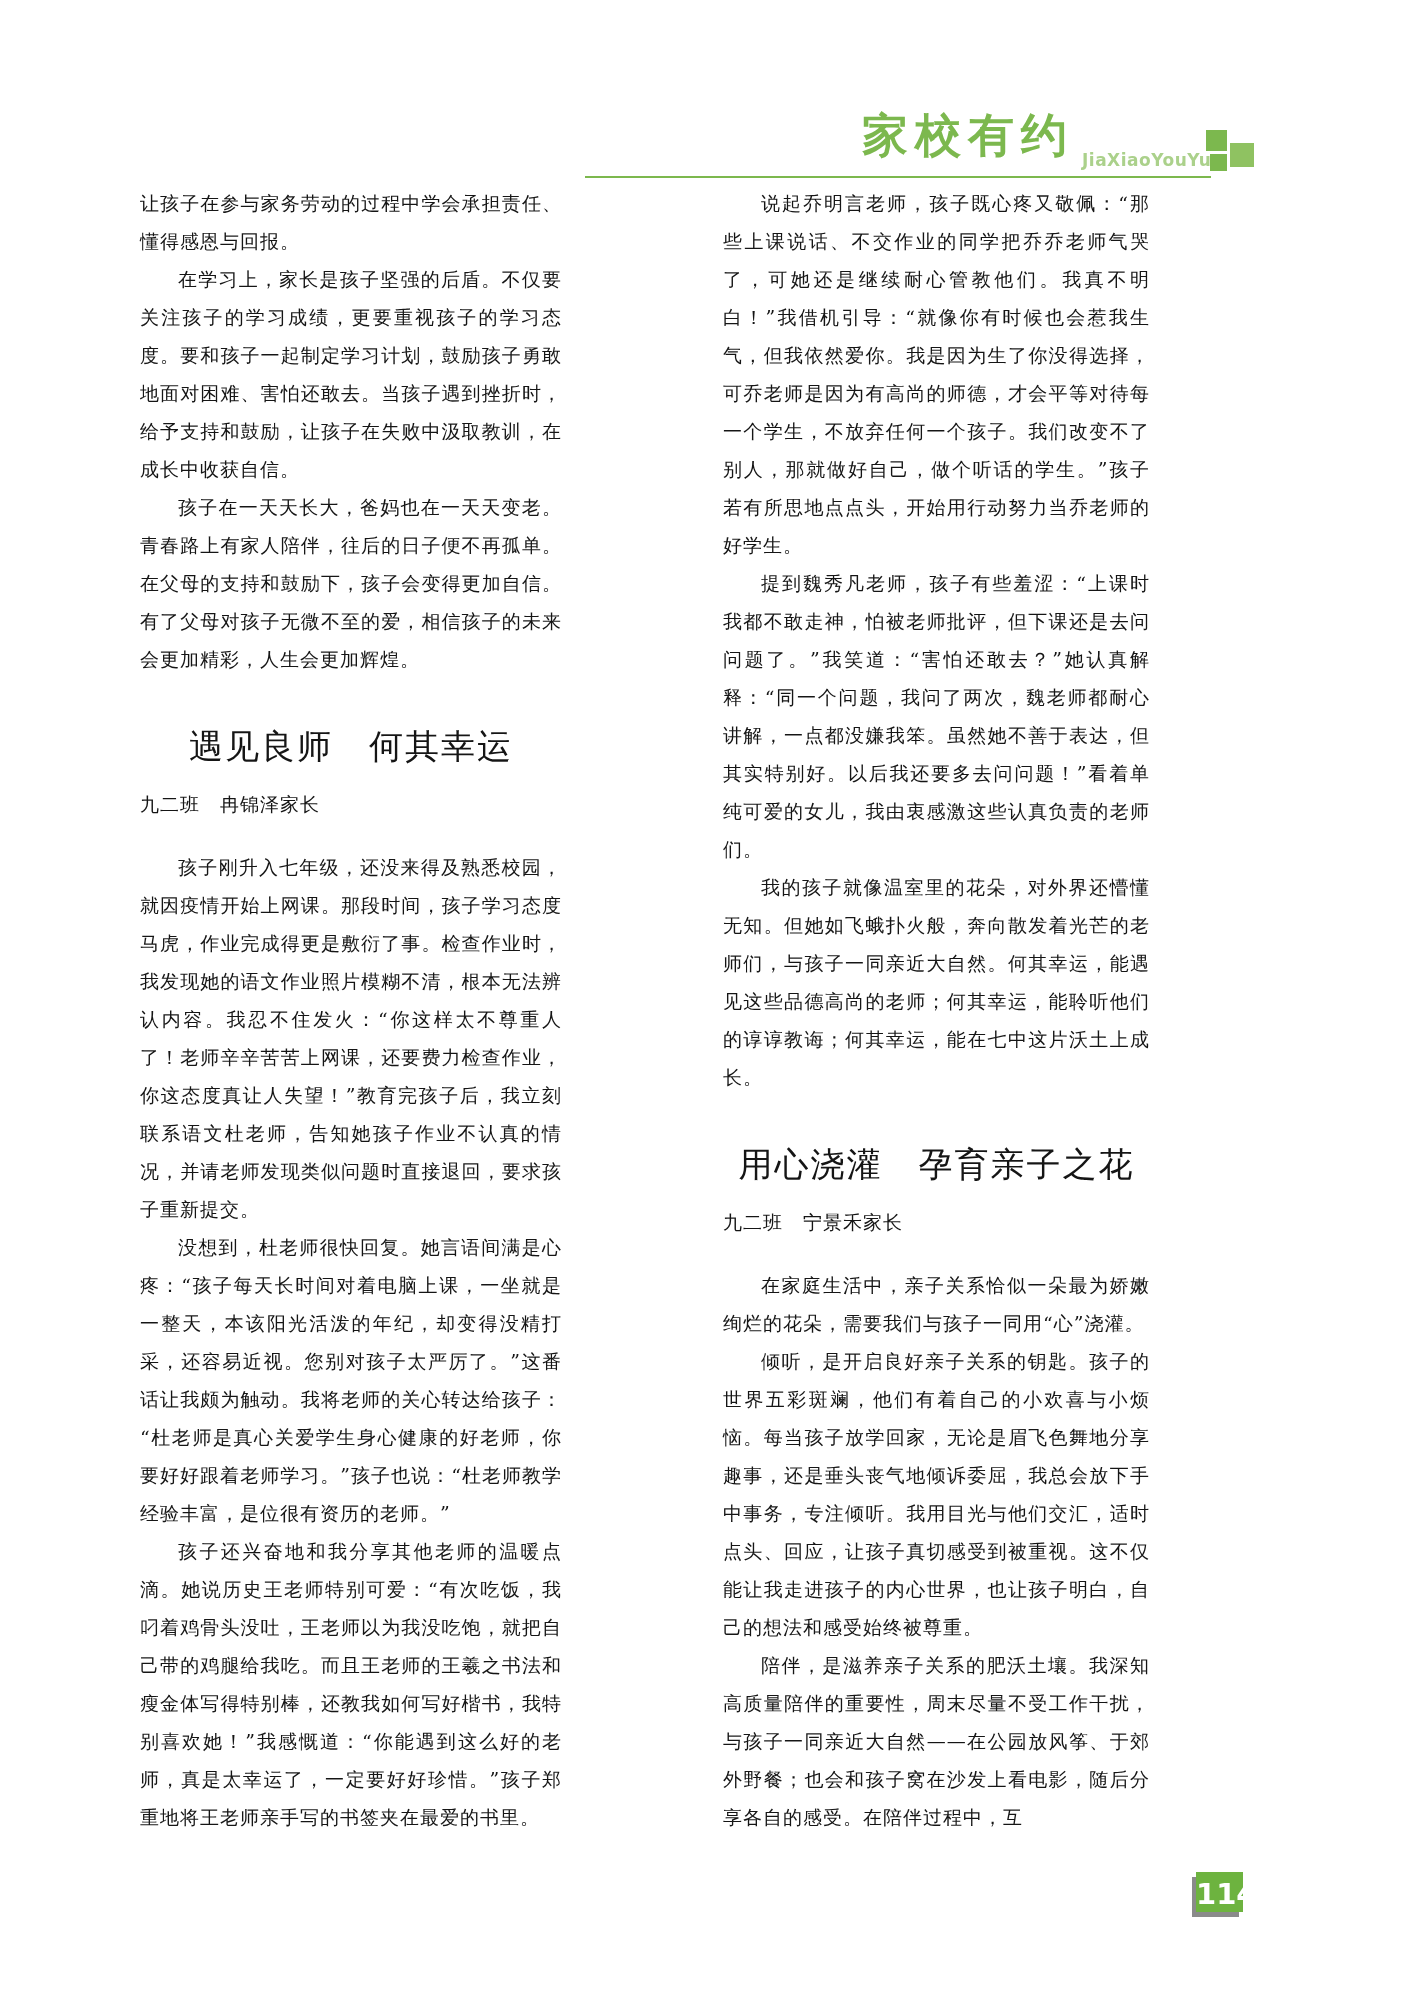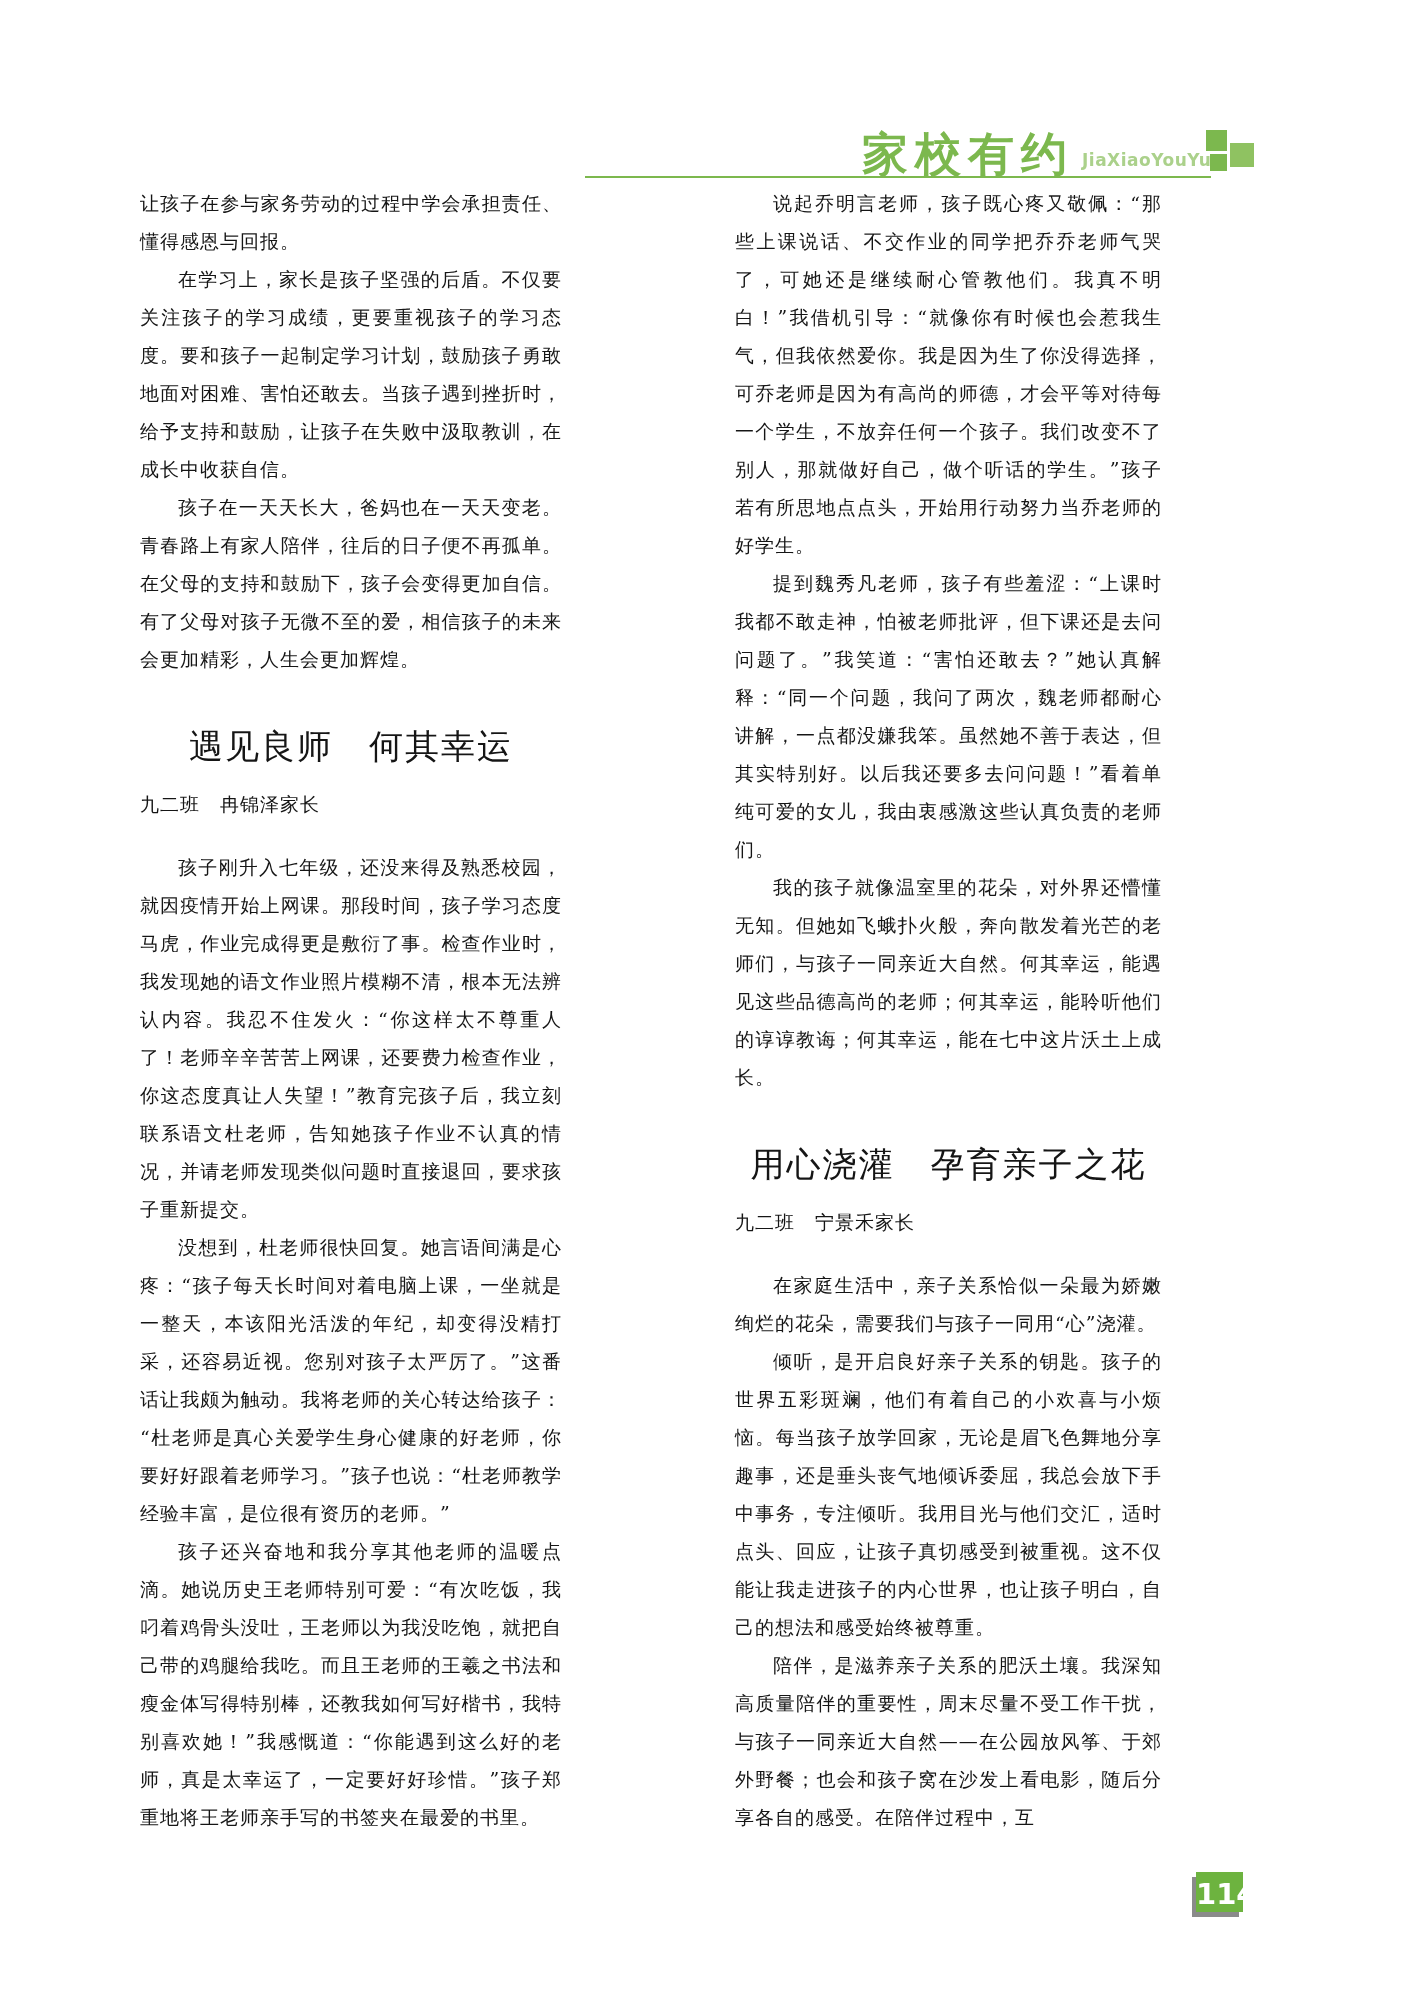--- a/index.html
+++ b/index.html
@@ -17,39 +17,39 @@
     font-family:"DejaVu Serif","Liberation Serif",serif;
     color:var(--text-color);
     overflow:hidden;
   }
   
   .header-rule{
     position:absolute;left:585px;top:176px;width:626px;height:2px;
     background:var(--accent-green);
   }
   .header-title{
-    position:absolute;left:862px;top:132px;
-    font-family:Liberation Serif, serif;
+    position:absolute;left:862px;top:116px;
+    font-family:Liberation Mono, monospace;
     font-weight:bold;font-size:46px;line-height:1;
     letter-spacing:7px;color:var(--accent-green);text-align:center;
   }
   .header-pinyin{
     position:absolute;left:1082px;top:152px;
     font-family:"DejaVu Sans","Liberation Sans",sans-serif;
     font-weight:bold;font-size:17px;line-height:1;
     color:var(--pinyin-green);letter-spacing:0.5px;
   }
   .sq{position:absolute;background:var(--accent-green);}
   .sq1{left:1206px;top:130px;width:21px;height:21px;}
   .sq2{left:1230px;top:143px;width:24px;height:24px;background:#8fc261;}
   .sq3{left:1210px;top:154px;width:17px;height:17px;}
   
   .col{position:absolute;top:184px;}
   .col-left{left:140px;width:422px;}
-  .col-right{left:723px;width:427px;margin-left:12px;}
+  .col-right{left:723px;width:427px;}
   .par{
     margin:0;
     font-size:19px;line-height:38px;letter-spacing:1px;
     text-align:justify;text-justify:inter-character;
     text-indent:2em;
   }
   .no-indent{text-indent:0;}
   .article-title{
     margin:46px 0 0 0;
     font-size:34px;font-weight:normal;line-height:1.3;

